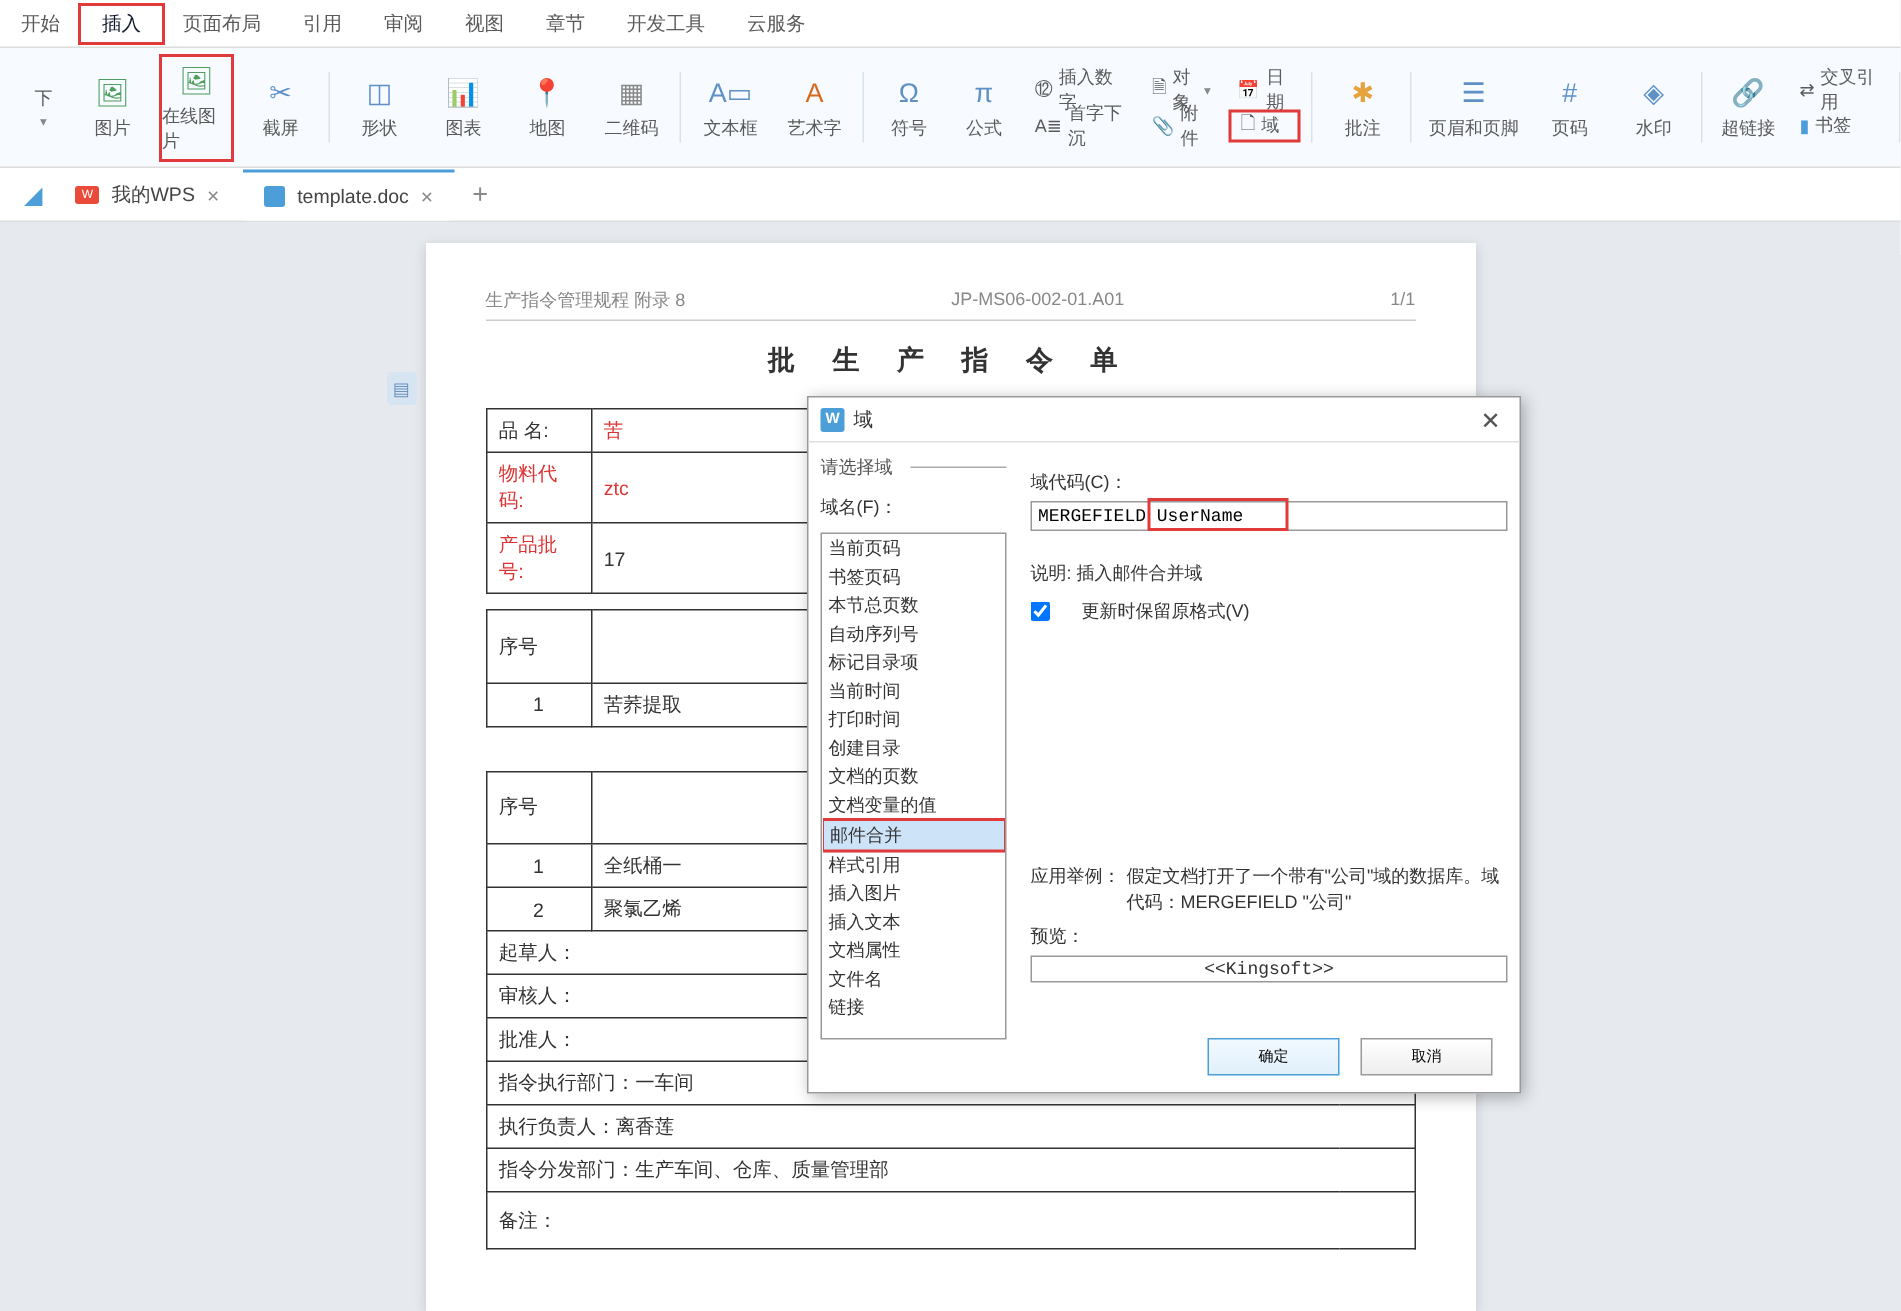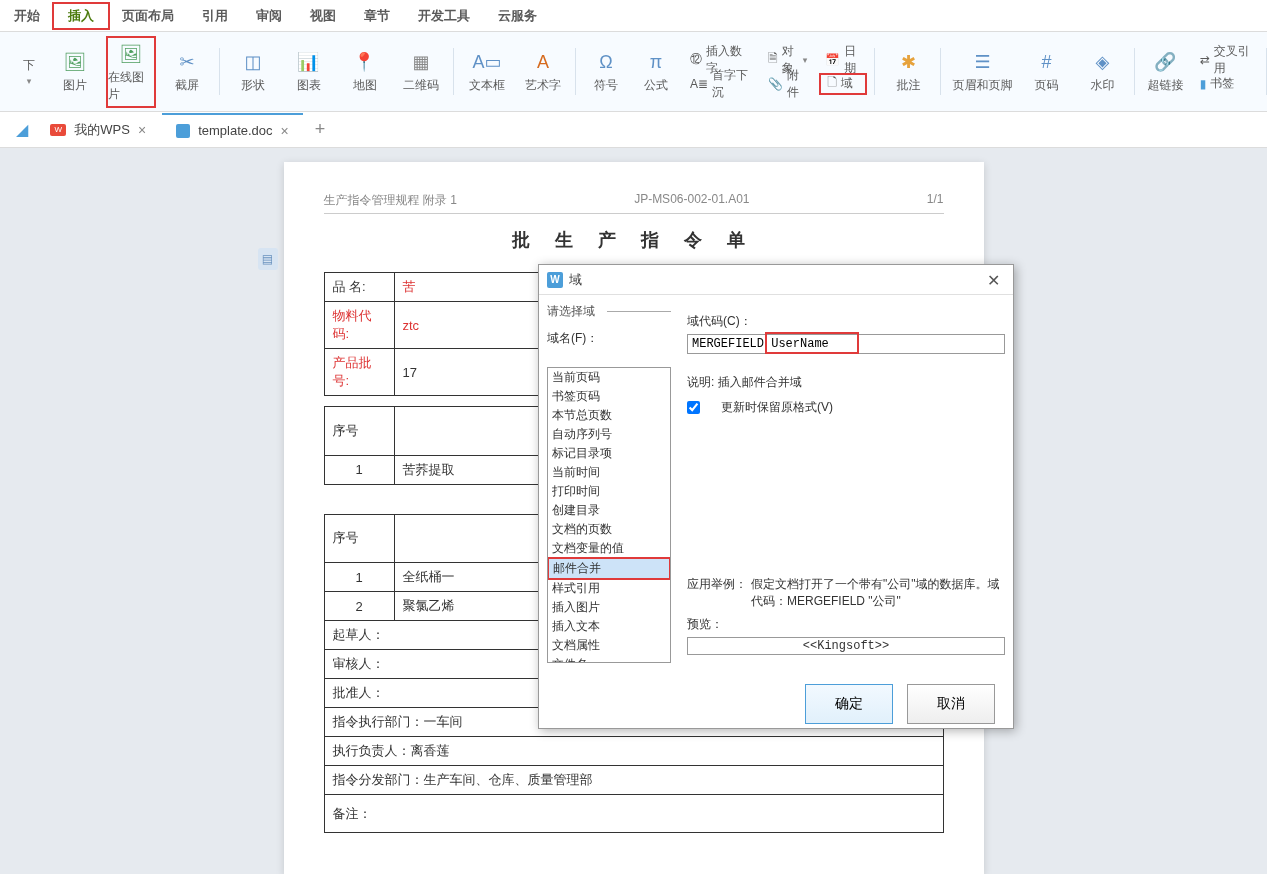--- a/index.html
+++ b/index.html
@@ -1,21 +1,21 @@
 <!DOCTYPE html>
 <html><head>
 <meta charset="utf-8">
 <style>
 * { box-sizing: border-box; margin: 0; padding: 0; font-family: "Microsoft YaHei", Arial, sans-serif; }
 body { background: #fff; width: 1267px; height: 874px; overflow: hidden; font-size: 13px; color: #333; }
 
 
 .menu-bar { height: 32px; display: flex; align-items: center; border-bottom: 1px solid #dcdcdc; }
-.menu-item { padding: 0 14px; height: 28px; display: flex; align-items: center; color: #5a5a5a; font-size: 13px; cursor: pointer; font-weight: bold; }
-.menu-item.active { background: #fff; color: #4d7c0f; border: 1px solid #bcd5ee; border-bottom: none; }
+.menu-item { padding: 0 14px; height: 28px; display: flex; align-items: center; color: #5a5a5a; font-size: 13px; cursor: pointer; }
+.menu-item.active { background: #fff; color: #0f172a; border: 1px solid #bcd5ee; border-bottom: none; }
 .menu-item.hl-red { border: 2px solid #e03a3a; margin-left: -2px; margin-right: -2px; }
 
 
 .ribbon { height: 80px; background: #f7fbff; border-bottom: 1px solid #dcdcdc; display: flex; align-items: center; padding-left: 6px; }
 .rb-group { display: flex; align-items: center; gap: 6px; padding: 0 8px; position: relative; height: 100%; }
 .rb-group::after { content: ""; position: absolute; right: 0; top: 16px; bottom: 16px; width: 1px; background: #d8e2ec; }
 .rb-btn { display: flex; flex-direction: column; align-items: center; justify-content: center; width: 50px; height: 72px; cursor: pointer; font-size: 12px; color: #5a5a5a; gap: 2px; }
 .rb-btn-sm { display: flex; align-items: center; gap: 4px; font-size: 12px; color: #5a5a5a; height: 22px; padding: 0 6px; cursor: pointer; }
 .rb-col { display: flex; flex-direction: column; gap: 2px; }
 .rb-icon { width: 26px; height: 26px; display: flex; align-items: center; justify-content: center; font-size: 18px; color: #5f91c6; }
@@ -46,33 +46,33 @@
 .dialog { position: absolute; left: 538px; top: 264px; width: 476px; height: 465px; background: #fff; border: 1px solid #999; box-shadow: 2px 2px 10px rgba(0,0,0,0.3); font-size: 13px; }
 .dlg-title { height: 30px; display: flex; align-items: center; gap: 6px; padding: 0 8px; border-bottom: 1px solid #e0e0e0; }
 .dlg-title .logo { width: 16px; height: 16px; background: #4c9ed9; color: #fff; font-size: 10px; font-weight: bold; display: flex; align-items: center; justify-content: center; border-radius: 2px; }
 .dlg-close { margin-left: auto; width: 18px; height: 18px; font-size: 16px; cursor: pointer; color: #555; }
 .dlg-body { display: flex; height: 385px; }
 .dlg-left { width: 140px; padding: 8px; }
 .dlg-right { flex: 1; padding: 8px; }
 .fieldset-label { font-size: 12px; color: #555; position: relative; }
 .fieldset-line { height: 1px; background: #aaa; position: absolute; top: 8px; left: 60px; right: 0; }
 .fieldset-line2 { height: 1px; background: #aaa; position: absolute; top: 8px; left: 70px; right: 0; }
-.listbox { border: 1px solid #999; height: 296px; margin-top: 20px; overflow-y: scroll; }
+.listbox { border: 1px solid #999; height: 338px; margin-top: 8px; overflow-y: scroll; }
 .listbox .item { padding: 1px 4px; font-size: 12px; cursor: pointer; }
 .listbox .item.selected { background: #cde3f8; }
 .listbox .item.hl { border: 2px solid #e03a3a; margin: -1px; }
 .code-input-wrap { margin-top: 4px; }
 .code-input { width: 100%; border: 1px solid #999; padding: 2px 4px; font-family: "Courier New", monospace; font-size: 12px; position: relative; }
 .code-hl { border: 2px solid #e03a3a; position: absolute; }
 .desc-row { margin-top: 20px; font-size: 12px; }
 .checkbox-row { margin-top: 8px; font-size: 12px; display: flex; align-items: center; gap: 21px; }
 .example-row { margin-top: 160px; font-size: 12px; display: flex; gap: 4px; }
 .preview-box { border: 1px solid #999; text-align: center; padding: 1px; font-family: "Courier New", monospace; font-size: 12px; margin-top: 4px; }
 .dlg-buttons { height: 48px; display: flex; align-items: center; justify-content: flex-end; gap: 14px; padding-right: 18px; }
-.dlg-btn { width: 88px; height: 40px; border: 1px solid #999; background: linear-gradient(#fff,#eee); cursor: pointer; font-size: 14px; }
+.dlg-btn { width: 88px; height: 25px; border: 1px solid #999; background: linear-gradient(#fff,#eee); cursor: pointer; font-size: 10px; }
 .dlg-btn.primary { border: 1px solid #4c9ed9; background: linear-gradient(#f2f9ff,#e1f0fb); }
 
 ::-webkit-scrollbar { width: 16px; }
 ::-webkit-scrollbar-track { background: #f0f0f0; }
 ::-webkit-scrollbar-thumb { background: #c0c0c0; }
 </style>
 </head>
 <body>
 
 <div class="menu-bar">
@@ -225,21 +225,21 @@
     <span>template.doc</span>
     <span class="close">×</span>
   </div>
   <span style="font-size:18px;color:#888;padding:0 10px;cursor:pointer">+</span>
 </div>
 
 <div class="workspace">
   <div class="page">
     <div class="sidebar-icon">▤</div>
     <div class="page-header">
-      <span>生产指令管理规程 附录 1</span>
+      <span>生产指令管理规程 附录 8</span>
       <span>JP-MS06-002-01.A01</span>
       <span>1/1</span>
     </div>
     <div class="doc-title">批 生 产 指 令 单</div>
     <table class="doc-table">
       <tbody>
           <tr>
             <td style="width:70px"><span>品   名:</span></td>
             <td class="red-text">苦</td>
             <td rowspan="3" style="width:50px;text-align:right"><span>7 日</span><br><span>9 日</span></td>

